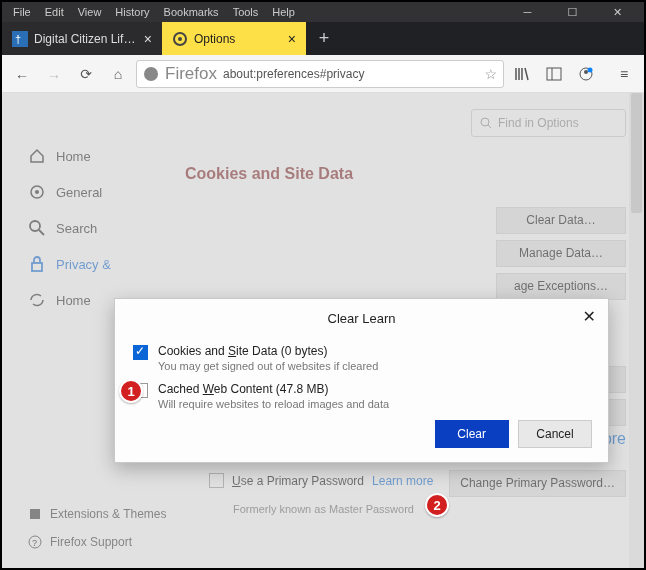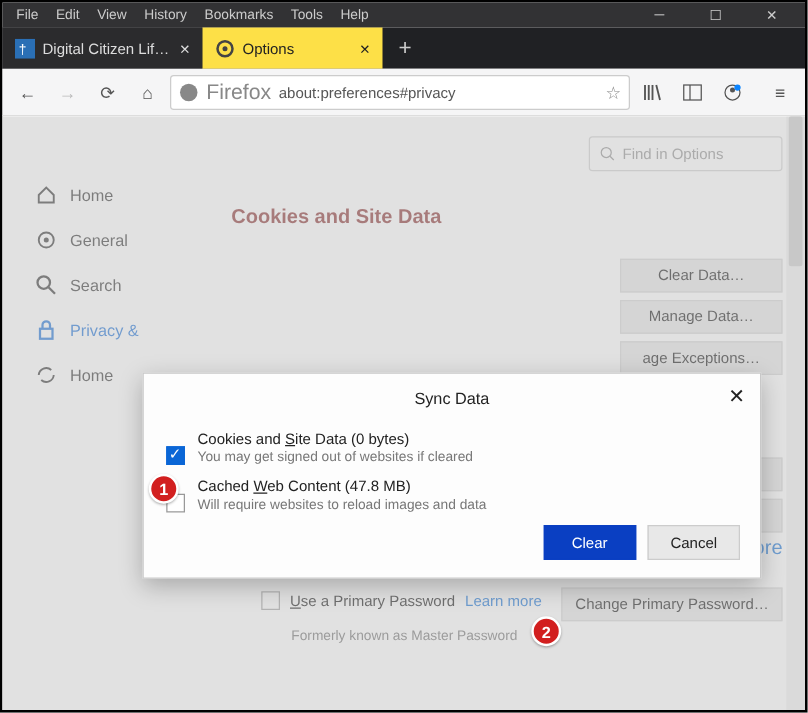--- a/index.html
+++ b/index.html
@@ -43,21 +43,21 @@
 .ck { width: 15px; height: 15px; border: 1px solid #999; background: #fff; flex: 0 0 15px; }
 .ck.checked { background: #0a66d6; border-color: #0a66d6; position: relative; }
 .ck.checked::after { content: "✓"; color: #fff; position: absolute; left: 1px; top: -2px; font-size: 12px; }
 .link { color: #0066d6; }
 .formerly { font-size: 11px; color: #666; margin-left: 48px; margin-top: 6px; }
 .overlay { position: absolute; inset: 0; background: rgba(200,200,200,0.55); }
 .dialog { position: absolute; left: 112px; top: 205px; width: 495px; background: #fdfdfd; border: 1px solid #c8c8c8; box-shadow: 0 6px 18px rgba(0,0,0,.25); padding: 10px 16px 14px; font-size: 12px; color: #222; }
 .dlgtitle { text-align: center; font-weight: 500; font-size: 13px; position: relative; padding: 2px 0 8px; }
 .dlgclose { position: absolute; right: -4px; top: -2px; font-size: 16px; cursor: pointer; }
 .dlgbody { font-size: 12px; color: #333; line-height: 1.4; padding: 4px 2px 10px; }
-.opt { display: flex; gap: 10px; margin: 10px 2px; align-items: flex-end; }
+.opt { display: flex; gap: 10px; margin: 10px 2px; align-items: flex-start; }
 .opt .ck { margin-top: 1px; }
 .opt .t { font-size: 12px; color: #222; }
 .opt .d { font-size: 11px; color: #777; margin-top: 2px; }
 .dlgbtns { text-align: right; margin-top: 4px; }
 .dlgbtns .btn { display: inline-block; min-width: 74px; height: 28px; line-height: 26px; text-align: center; font-size: 12px; margin-left: 6px; border: 1px solid #ccc; }
 .btn.primary { background: #0a3fc2; color: #fff; border-color: #0a3fc2; margin-left: 17px; }
 .btn.secondary { background: #e8e8e8; color: #222; }
 .ann { position: absolute; width: 24px; height: 24px; border-radius: 50%; background: #d21f1f; color: #fff; font-weight: bold; font-size: 13px; display: flex; align-items: center; justify-content: center; border: 2px solid #fff; box-shadow: 0 1px 2px rgba(0,0,0,.3); }
 .scrollbar { position: absolute; right: 0; top: 0; bottom: 0; width: 15px; background: #f0f0f0; }
 .scrollbar .thumb { position: absolute; left: 2px; right: 2px; top: 0; height: 120px; background: #c8c8c8; border-radius: 2px; }
@@ -166,20 +166,35 @@
               <path d="M6 8V5a3 3 0 016 0v3" fill="none" stroke="#0a66d6" stroke-width="1.8"></path>
             </svg>
           <span>Privacy &amp;</span>
         </div>
         <div class="navitem">
           <svg class="navicon" viewBox="0 0 18 18">
               <path d="M3 9a6 6 0 0110-4M15 9a6 6 0 01-10 4" fill="none" stroke="#222" stroke-width="1.5"></path>
             </svg>
           <span>Home</span>
         </div>
+        <div class="support">
+          <div>
+            <svg width="14" height="14" viewBox="0 0 14 14">
+                <rect x="2" y="2" width="10" height="10" fill="#333"></rect>
+              </svg>
+            <span>Extensions &amp; Themes</span>
+          </div>
+          <div>
+            <svg width="14" height="14" viewBox="0 0 14 14">
+                <circle cx="7" cy="7" r="6" fill="none" stroke="#333"></circle>
+                <text x="4" y="11" font-size="9">?</text>
+              </svg>
+            <span>Firefox Support</span>
+          </div>
+        </div>
       </div>
 
       <div class="mainpane">
         <div class="findbox">
           <svg width="12" height="12" viewBox="0 0 12 12">
               <circle cx="5" cy="5" r="4" fill="none" stroke="#888"></circle>
               <line x1="8" y1="8" x2="11" y2="11" stroke="#888"></line>
             </svg>
           <span>Find in Options</span>
         </div>
@@ -207,21 +222,21 @@
 
       <div class="scrollbar">
           <div class="thumb"></div>
         </div>
     </div>
 
     <div class="overlay"></div>
 
     <div class="dialog">
       <div class="dlgtitle">
-        <span>Sync Data</span>
+        <span>Clear Learn</span>
         <span class="dlgclose">✕</span>
       </div>
       <div class="opt">
         <span class="ck checked"></span>
         <div>
           <div class="t">Cookies and <span class="u">S</span>ite Data (0 bytes)</div>
           <div class="d">You may get signed out of websites if cleared</div>
         </div>
       </div>
       <div class="opt">

